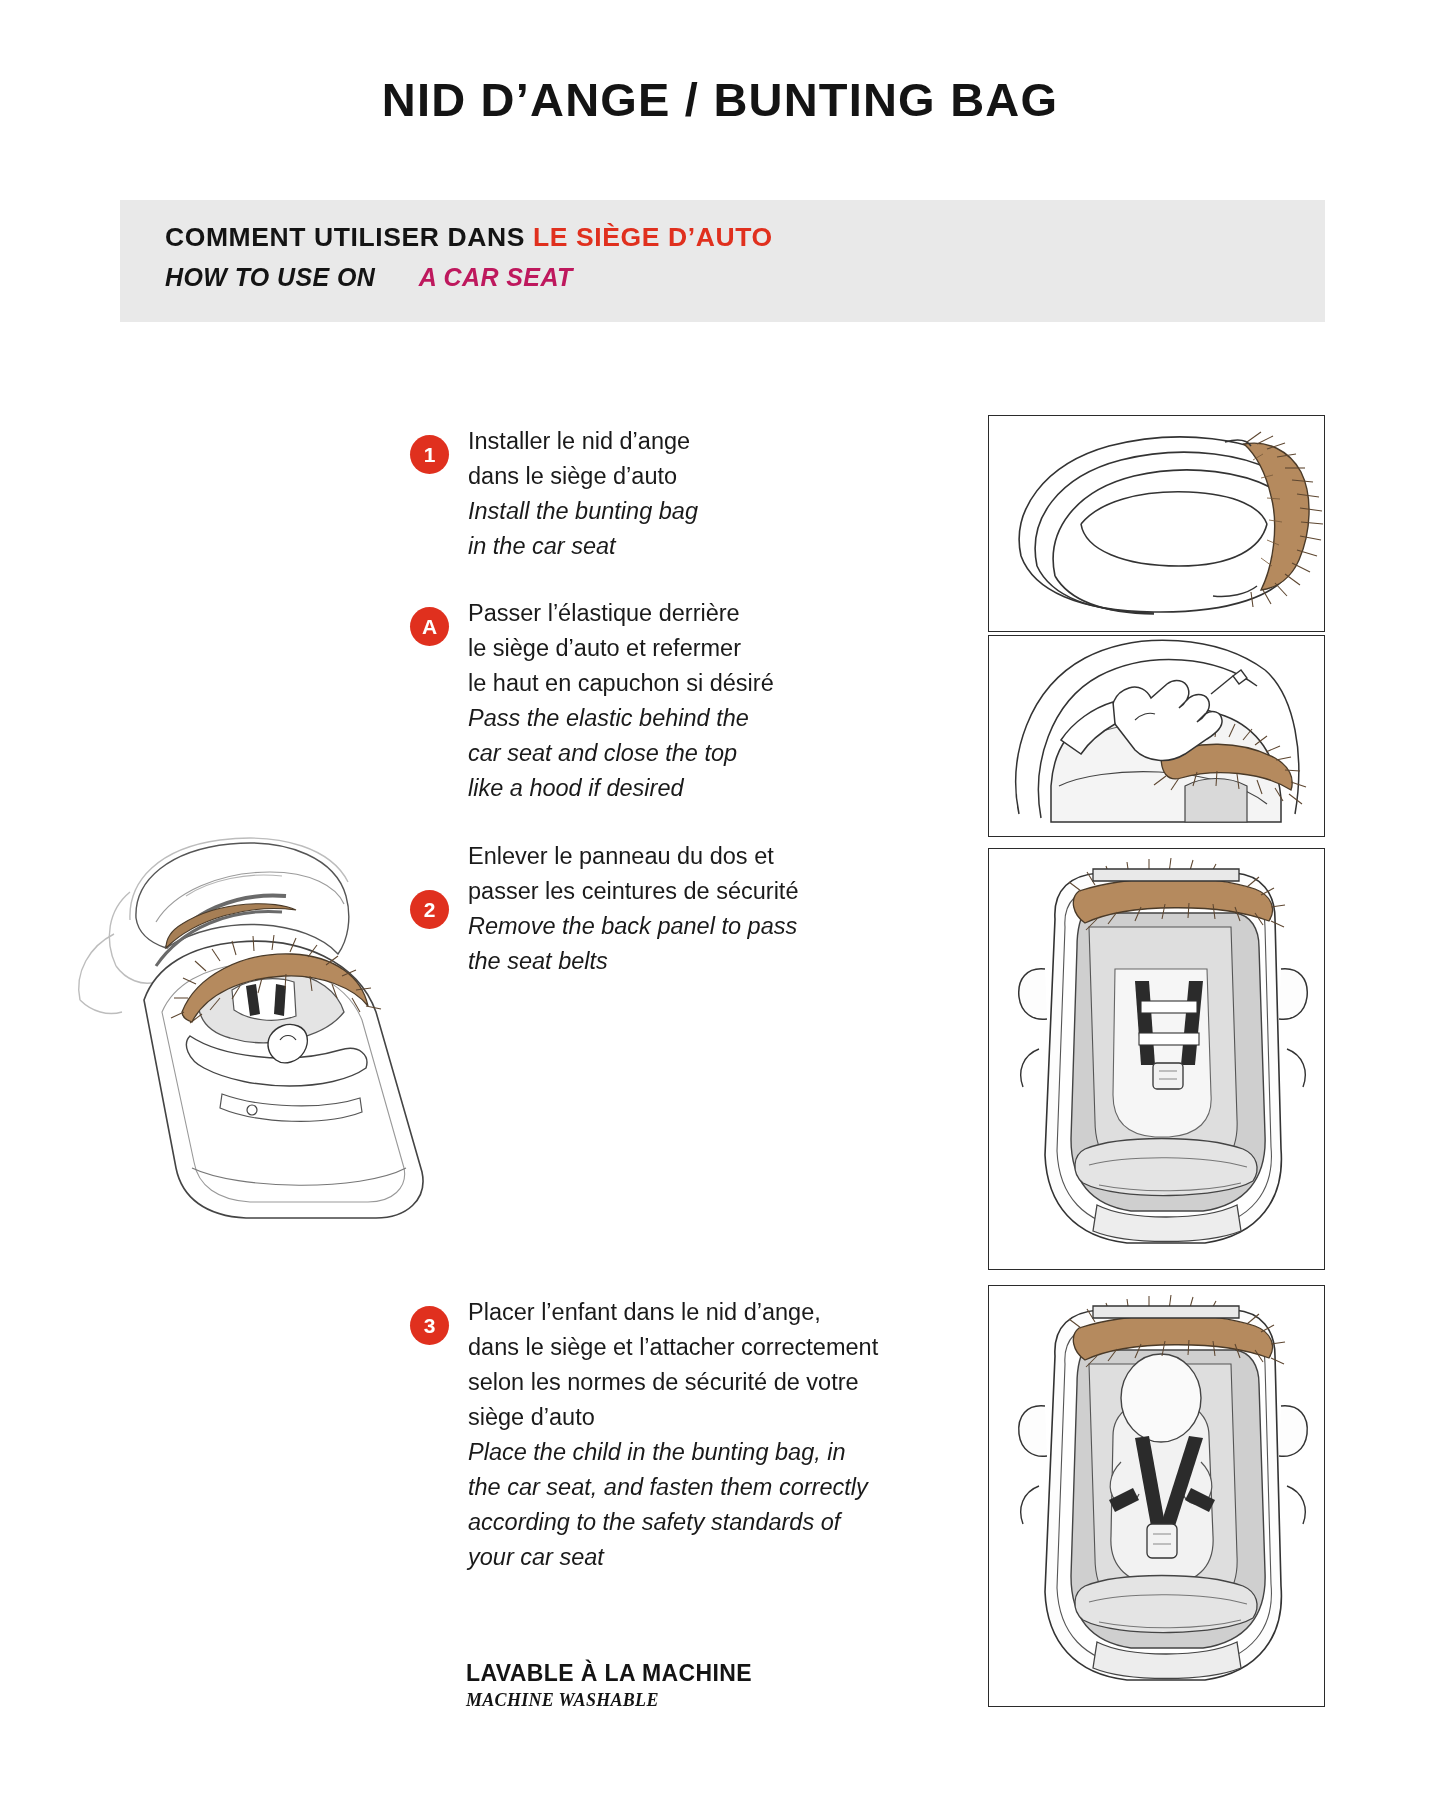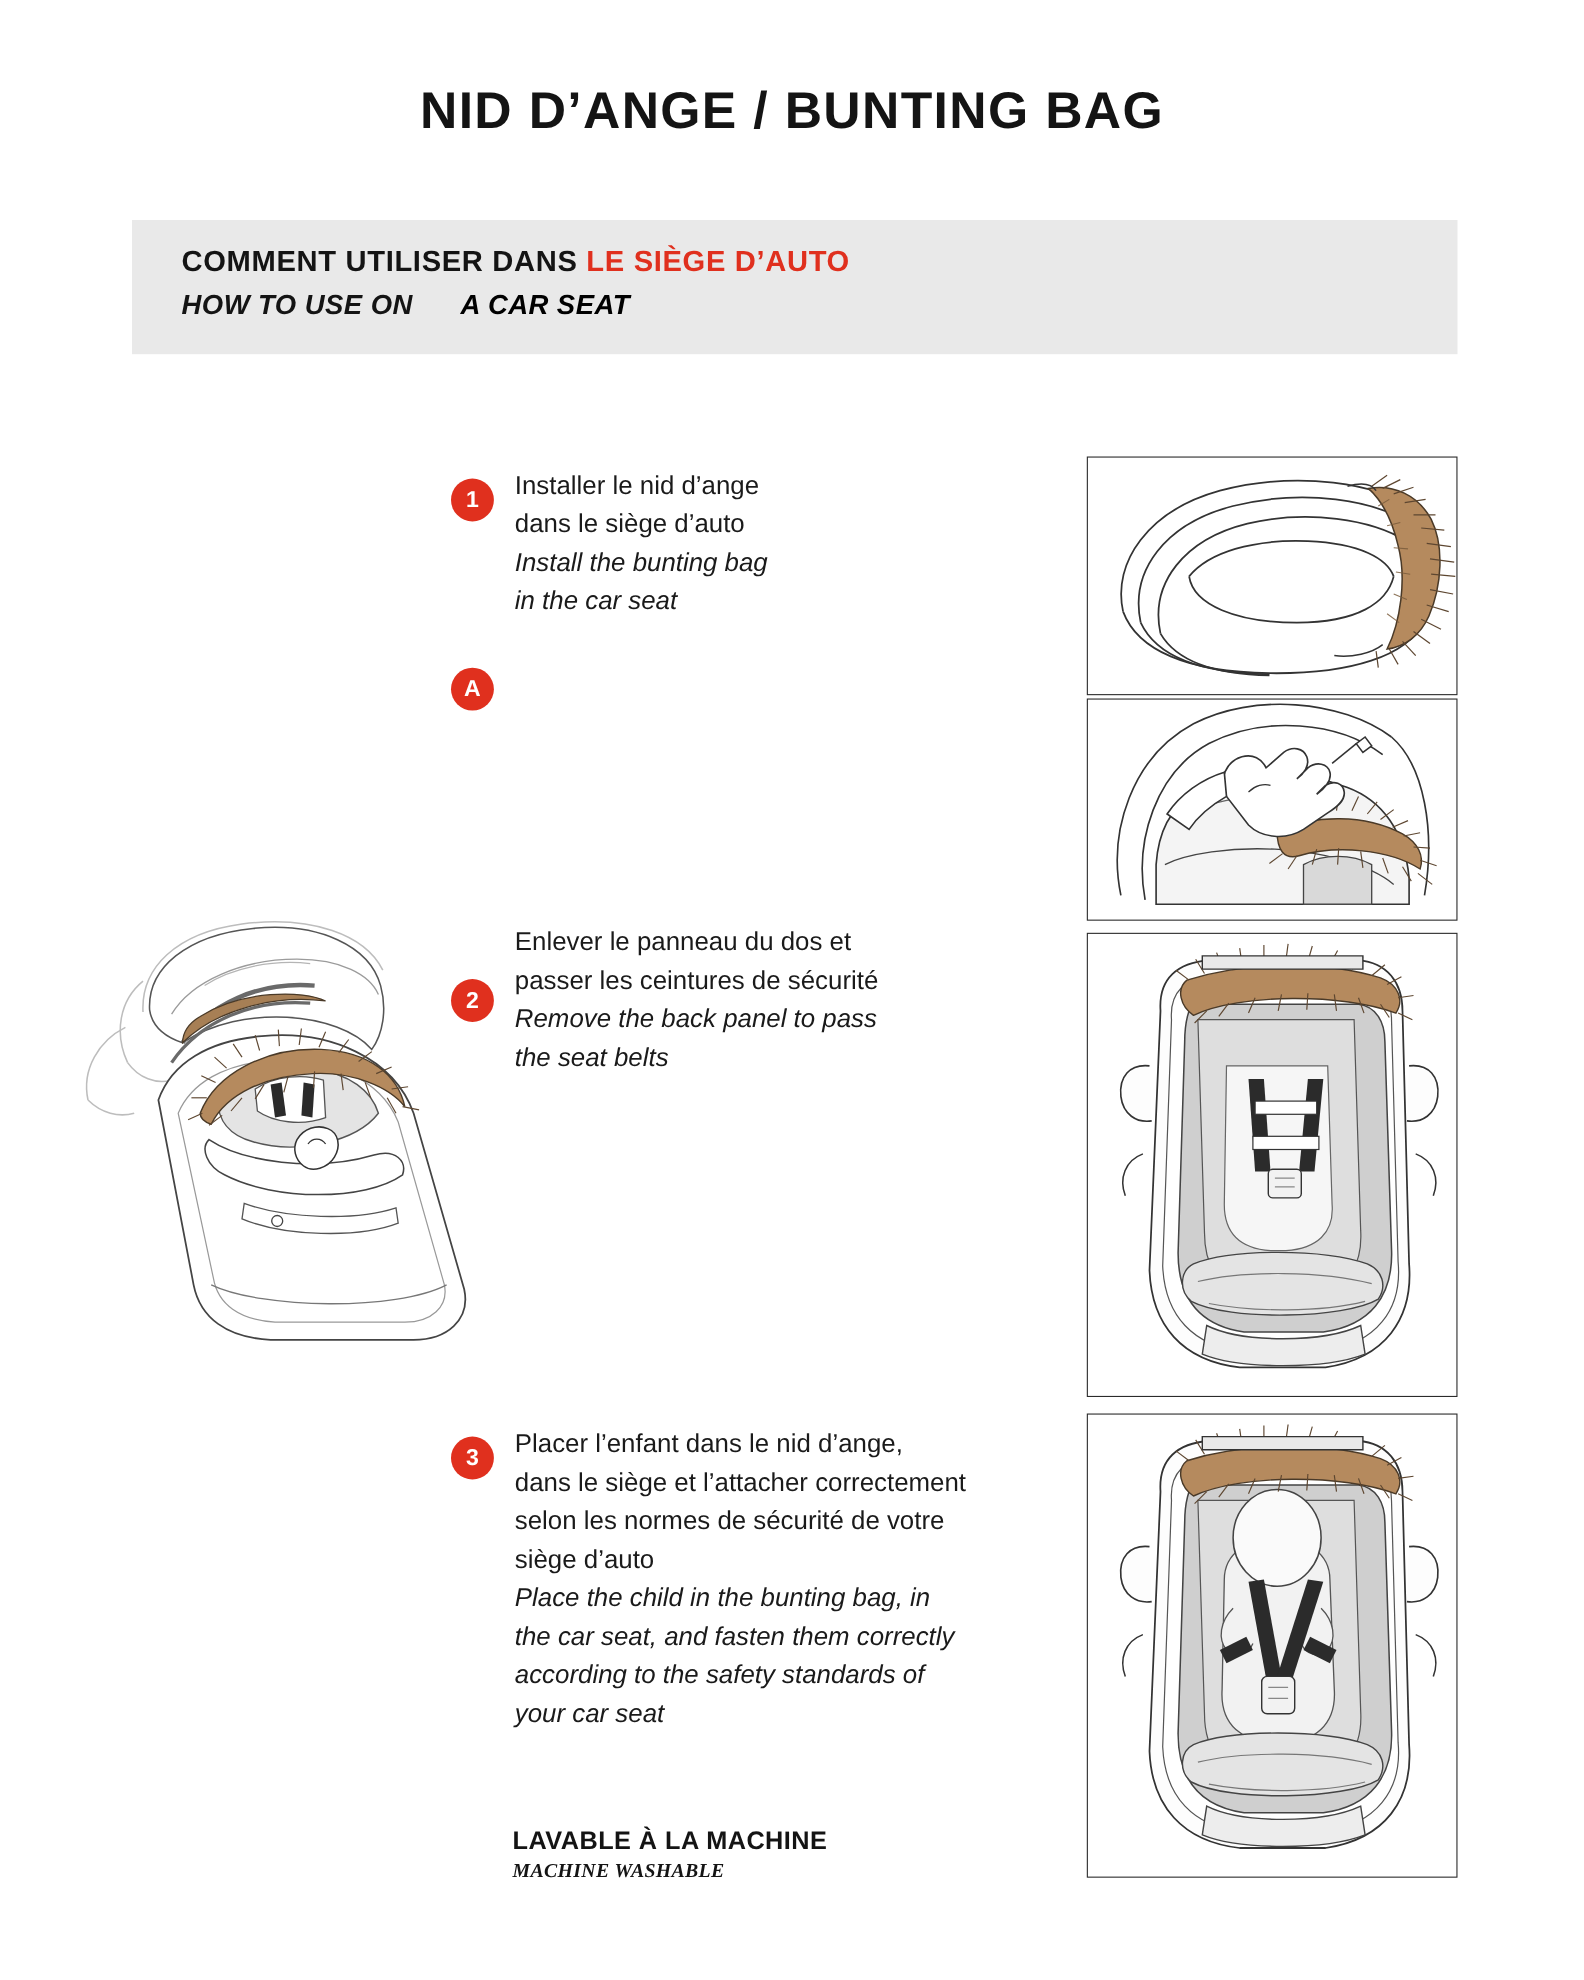--- a/index.html
+++ b/index.html
@@ -70,21 +70,21 @@
   .banner-line2 {
     position: absolute;
     left: 165px;
     top: 263px;
     font-size: 25px;
     font-weight: bold;
     font-style: italic;
     letter-spacing: 0.4px;
     color: #141414;
   }
-  .banner-line2 .hl { color: #000000; margin-left: 36px; }
+  .banner-line2 .hl { color: #be185d; margin-left: 36px; }
   .badge {
     position: absolute;
     width: 39px;
     height: 39px;
     border-radius: 50%;
     background: #e0301e;
     color: #fff;
     font-size: 21px;
     font-weight: bold;
     line-height: 39px;
@@ -149,20 +149,28 @@
 
   <div class="badge" style="left:410px; top:435px;">1</div>
   <div class="step-text" style="left:468px; top:424px; width:360px;">
     <span class="fr" style="white-space:pre-line;">Installer le nid d’ange
 dans le siège d’auto</span>
     <span class="en" style="white-space:pre-line;">Install the bunting bag
 in the car seat</span>
   </div>
 
   <div class="badge" style="left:410px; top:607px;">A</div>
+  <div class="step-text" style="left:468px; top:596px; width:400px;">
+    <span class="fr" style="white-space:pre-line;">Passer l’élastique derrière
+le siège d’auto et refermer
+le haut en capuchon si désiré</span>
+    <span class="en" style="white-space:pre-line;">Pass the elastic behind the
+car seat and close the top
+like a hood if desired</span>
+  </div>
 
   <div class="badge" style="left:410px; top:890px;">2</div>
   <div class="step-text" style="left:468px; top:839px; width:420px;">
     <span class="fr" style="white-space:pre-line;">Enlever le panneau du dos et
 passer les ceintures de sécurité</span>
     <span class="en" style="white-space:pre-line;">Remove the back panel to pass
 the seat belts</span>
   </div>
 
   <div class="badge" style="left:410px; top:1306px;">3</div>

